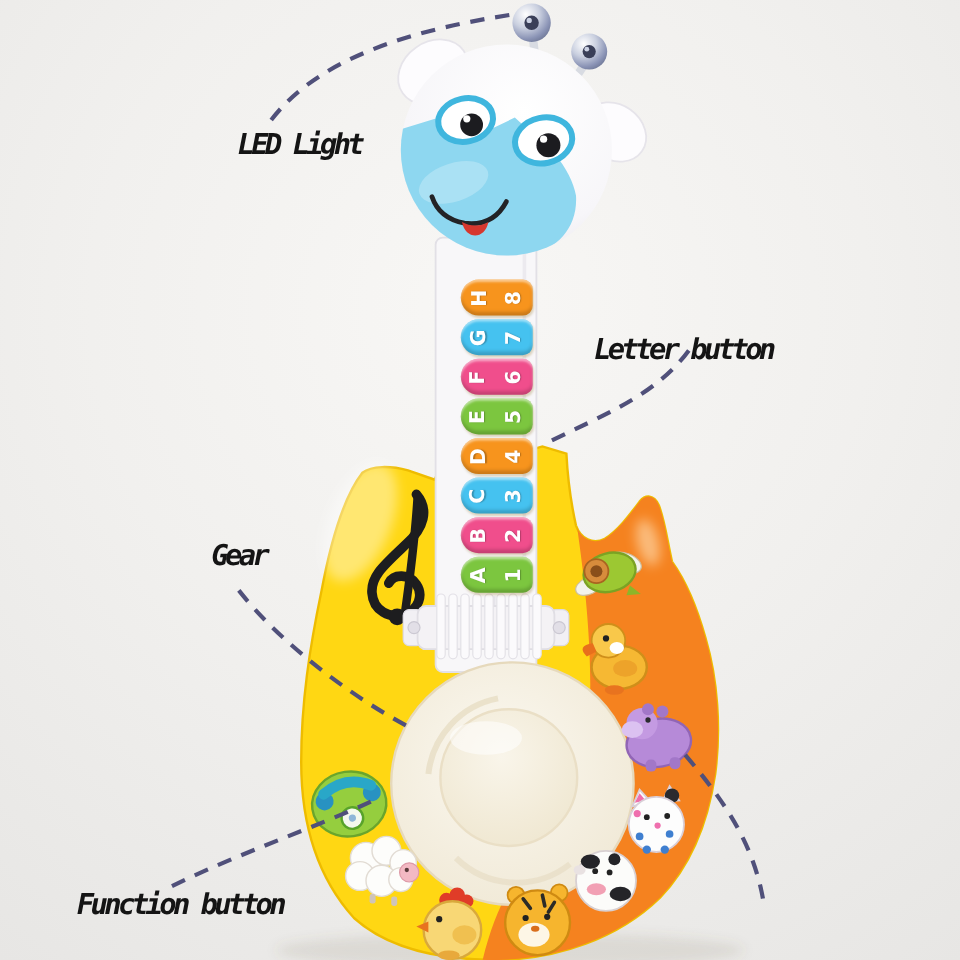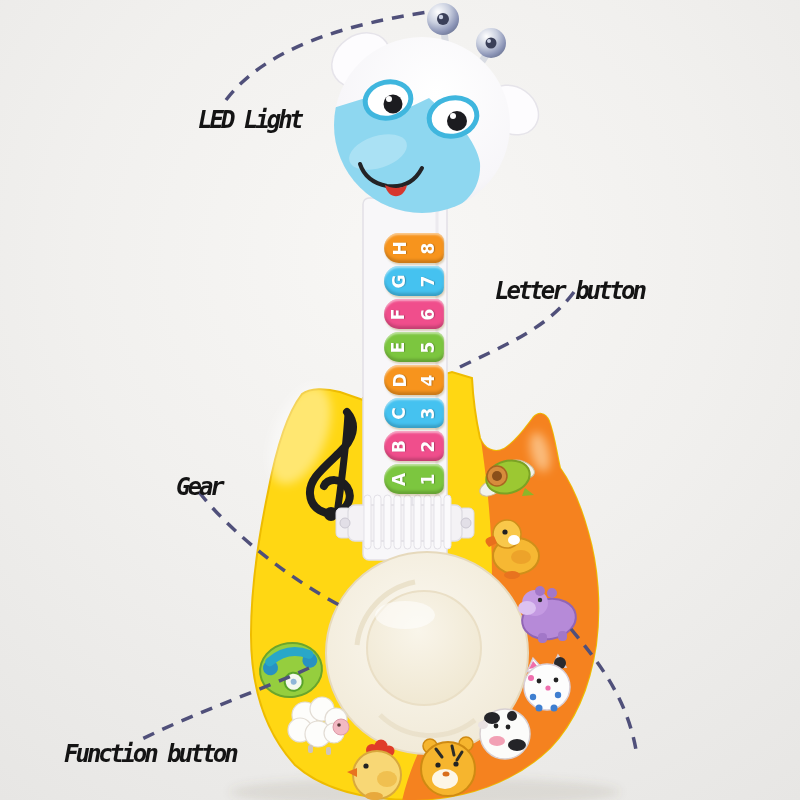--- a/index.html
+++ b/index.html
@@ -301,16 +301,16 @@
         <span>2</span>
       </div>
       <div class="letter-key" style="top: 464px; background: rgb(124, 198, 63);">
         <span>A</span>
         <span>1</span>
       </div>
     </div>
 
   <div class="callout" style="left:180px;top:106px;margin-left:18px;">LED Light</div>
   <div class="callout" style="left:495px;top:260px;margin-top:17px;">Letter button</div>
-  <div class="callout" style="left:176px;top:473px;">Gear</div>
+  <div class="callout" style="left:176px;top:449px;">Gear</div>
   <div class="callout" style="left:64px;top:740px;">Function button</div>
 
 </div>
 
 </body></html>

